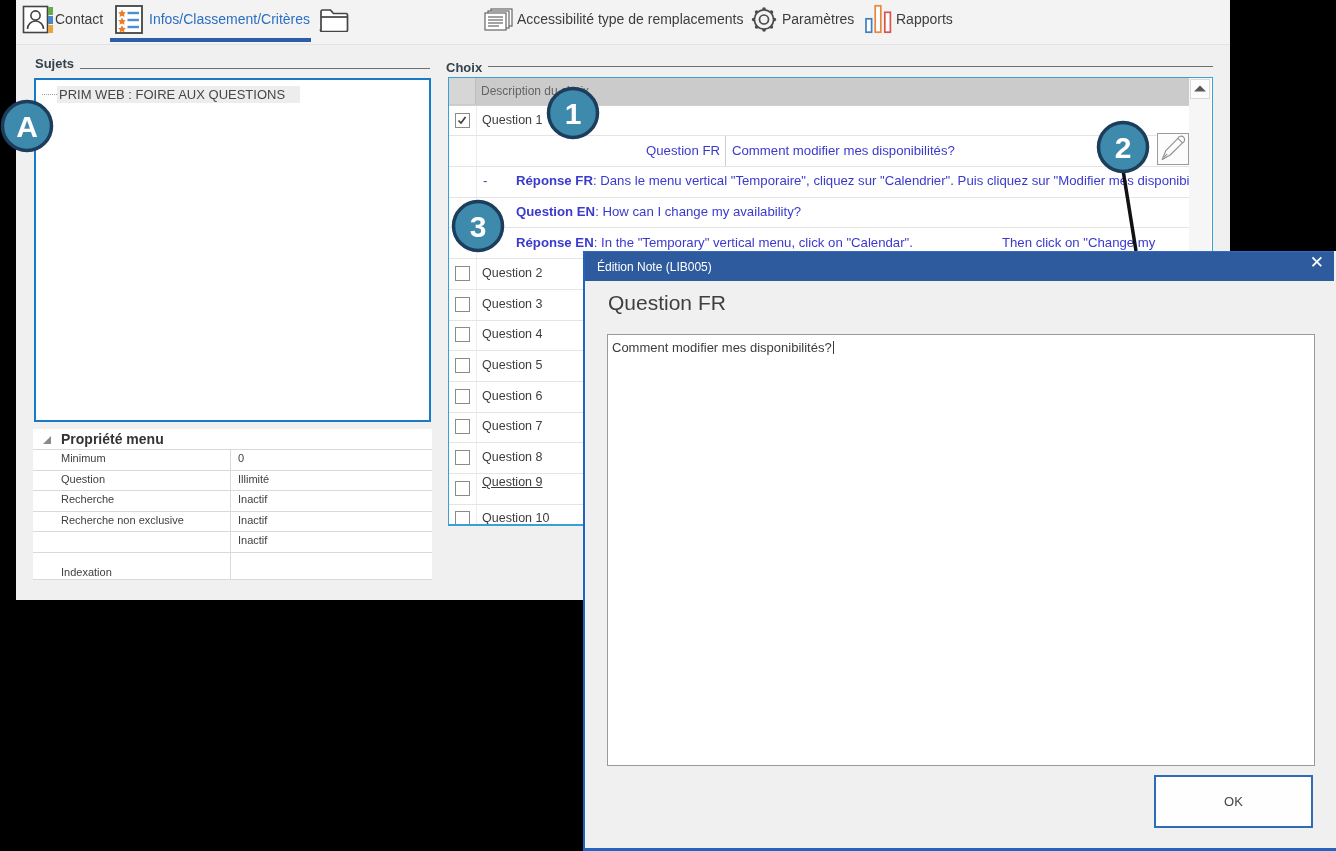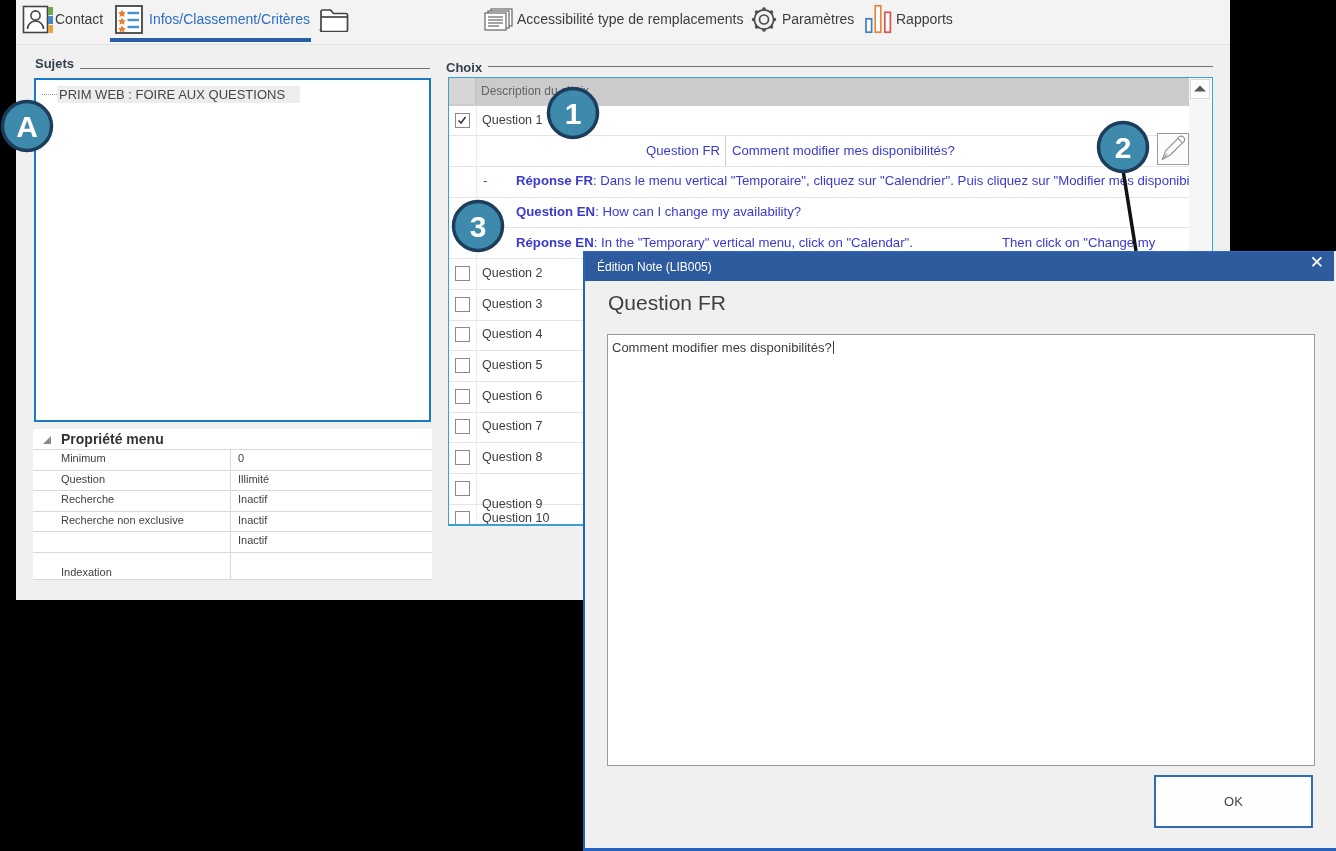--- a/index.html
+++ b/index.html
@@ -169,21 +169,21 @@
 <div class="cell" style="left:482px;top:327px;">Question 4</div>
 <div class="cb" style="left:455px;top:358px;"></div>
 <div class="cell" style="left:482px;top:358px;">Question 5</div>
 <div class="cb" style="left:455px;top:389px;"></div>
 <div class="cell" style="left:482px;top:389px;">Question 6</div>
 <div class="cb" style="left:455px;top:419px;"></div>
 <div class="cell" style="left:482px;top:419px;">Question 7</div>
 <div class="cb" style="left:455px;top:450px;"></div>
 <div class="cell" style="left:482px;top:450px;">Question 8</div>
 <div class="cb" style="left:455px;top:481px;"></div>
-<div class="cell" style="left:482px;top:497px;">Question 9</div>
+<div class="cell" style="left:482px;top:475px;text-decoration:underline;">Question 9</div>
 <div class="cb" style="left:455px;top:511px;"></div>
 <div class="cell" style="left:482px;top:511px;">Question 10</div>
 
 <div class="abs" style="left:1157px;top:133px;width:32px;height:32px;background:#fcfcfc;border:1px solid #9b9b9b;box-sizing:border-box;"></div>
 <svg class="abs" style="left:1157px;top:133px;" width="32" height="32" viewBox="0 0 32 32">
   <g stroke="#8f8f8f" fill="none" stroke-width="1.1" stroke-linejoin="round">
     <path d="M20.9 5.3 A3.5 3.5 0 1 1 25.5 9.9 L13.2 22 L5.2 26.4 L8.8 17.6 Z"></path>
     <line x1="20.9" y1="5.3" x2="25.5" y2="9.9"></line>
     <line x1="10.2" y1="20.9" x2="6.8" y2="24.3"></line>
   </g>

